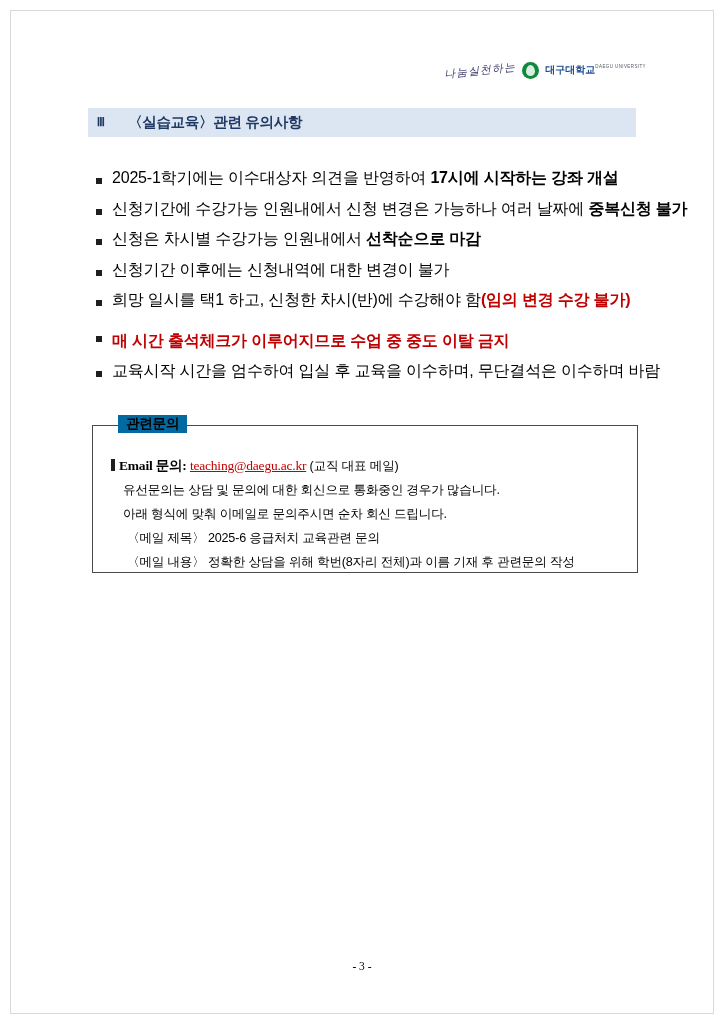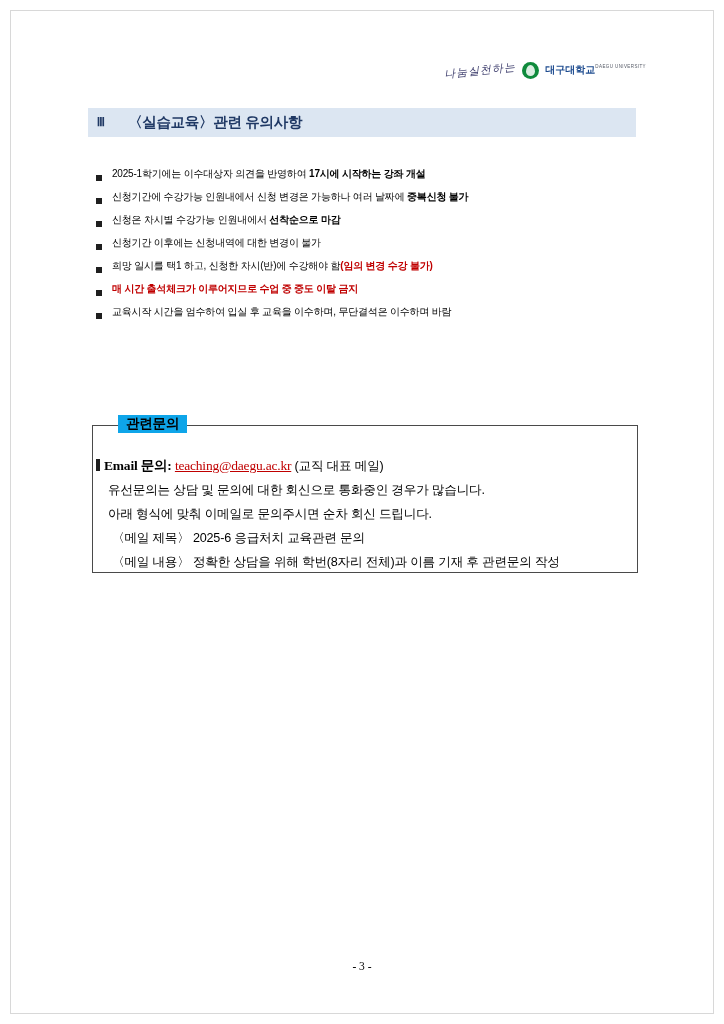--- a/index.html
+++ b/index.html
@@ -115,62 +115,62 @@
 
   
   .bullets {
     position: absolute;
     left: 96px;
     top: 168px;
     width: 560px;
   }
   .bullet-row {
     display: flex;
-    align-items: flex-end;
+    align-items: center;
     margin-bottom: 10.5px;
-    font-size: 10px;
+    font-size: 16px;
     line-height: 1.25;
     letter-spacing: -0.2px;
   }
   .bullet-mark {
     flex: none;
     width: 6px;
     height: 6px;
     background: #1f1f1f;
     margin-top: 6px;
     margin-right: 10px;
   }
   .bullet-text { white-space: nowrap; }
   .b { font-weight: bold; }
-  .red { color: #c00000; font-weight: bold; }
+  .red { color: #c00000; font-weight: bold; margin-top: 10px; }
 
   
   .contact-box {
     position: absolute;
     left: 92px;
     top: 425px;
     width: 546px;
     height: 148px;
     border: 1px solid #4a4a4a;
     box-sizing: border-box;
   }
   .contact-legend {
     position: absolute;
     left: 118px;
     top: 415px;
-    background: #0ea5e9;
+    background: #0369a1;
     padding: 0 8px;
     font-size: 13.5px;
     font-weight: bold;
     color: #000000;
     letter-spacing: -0.2px;
   }
   .contact-body {
     position: absolute;
-    left: 96px;
+    left: 111px;
     top: 453px;
     width: 530px;
     font-size: 12.6px;
     line-height: 1.9;
     letter-spacing: -0.2px;
   }
   .contact-line { white-space: nowrap; }
   .email-tag {
     font-family: "Liberation Serif", serif;
     font-weight: bold;

